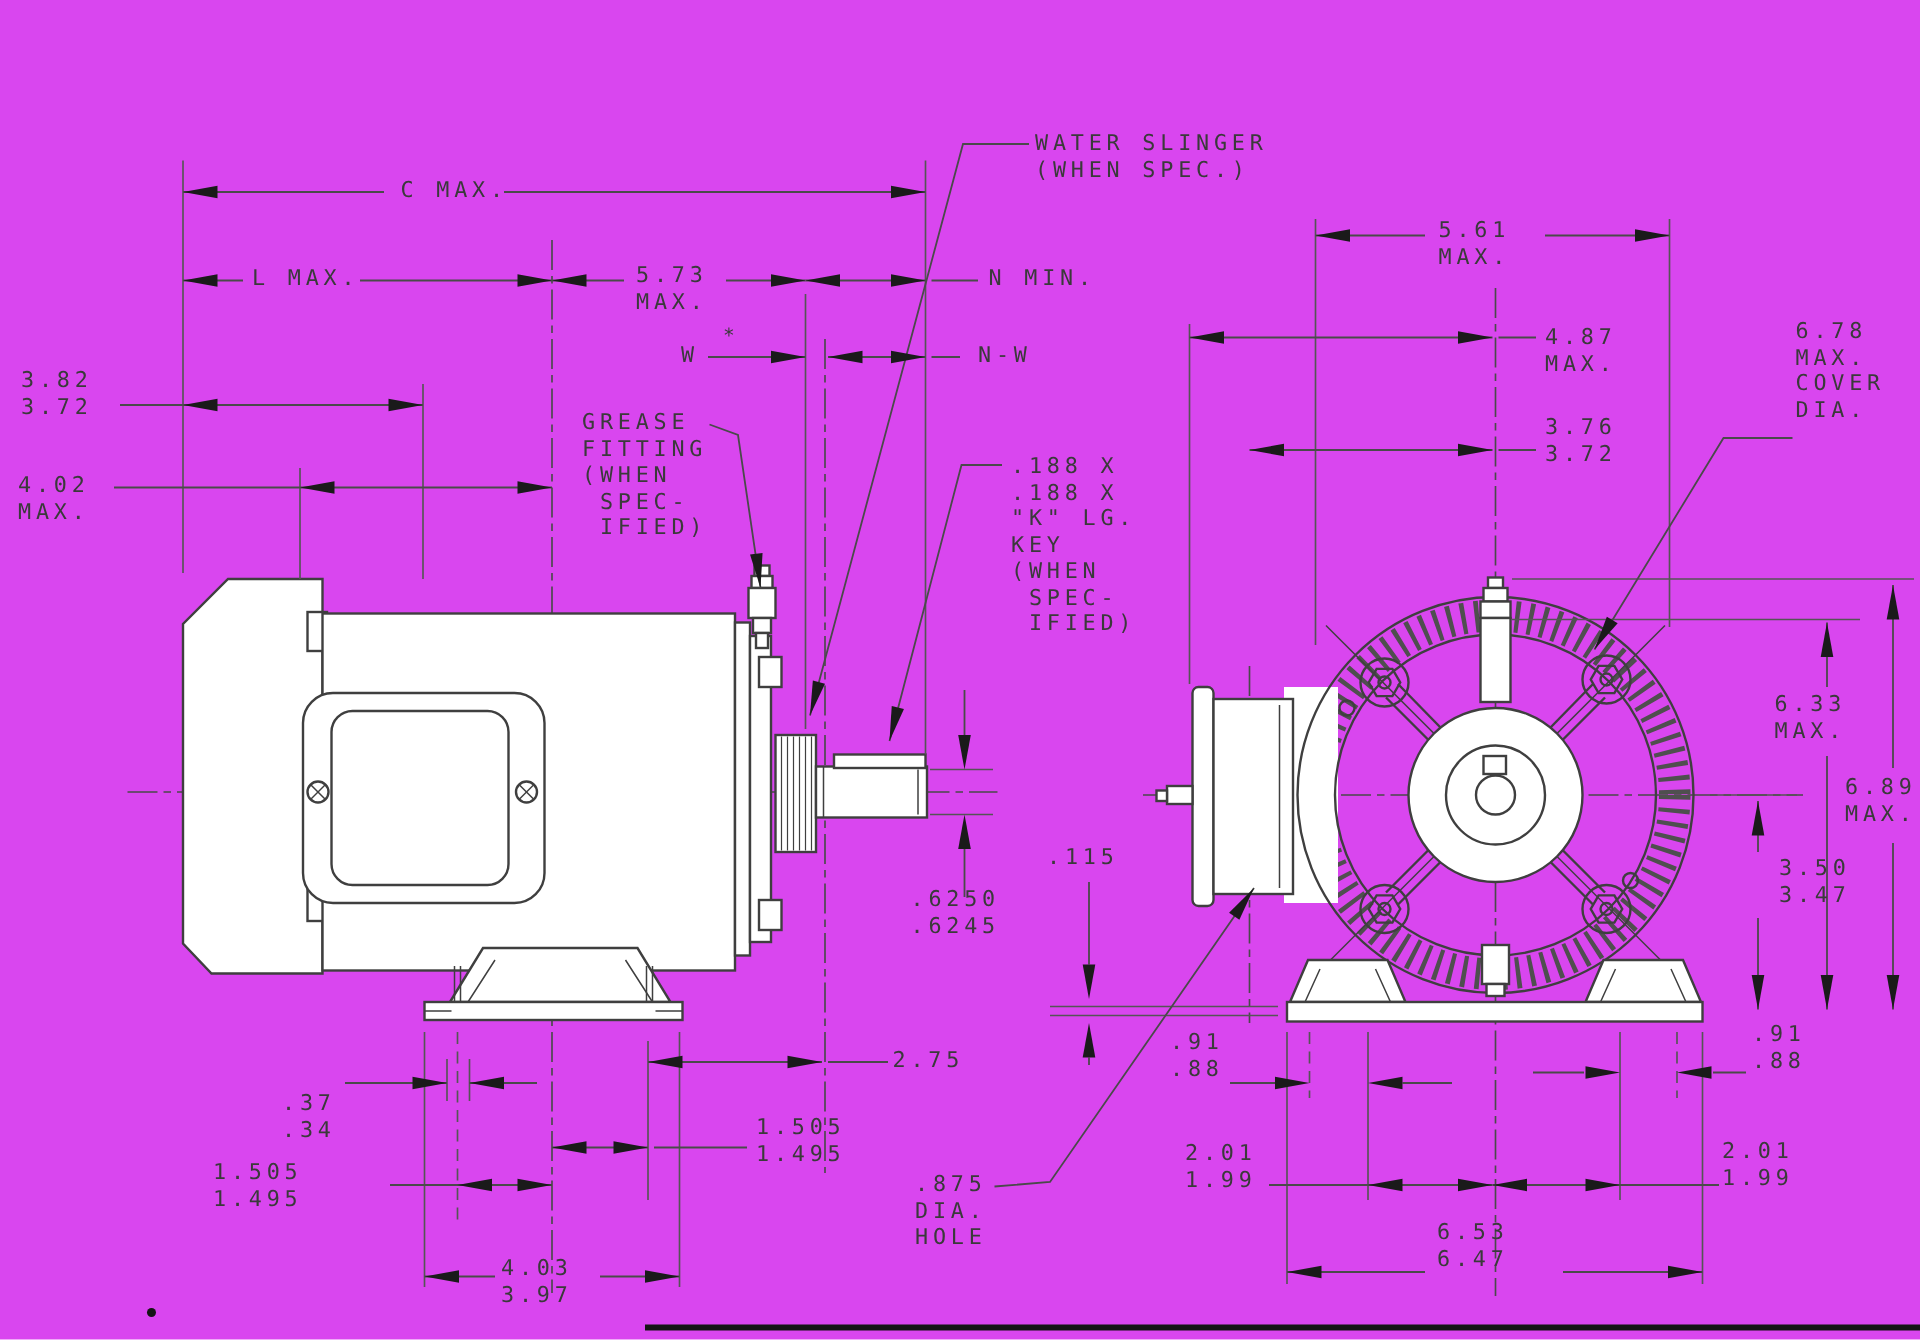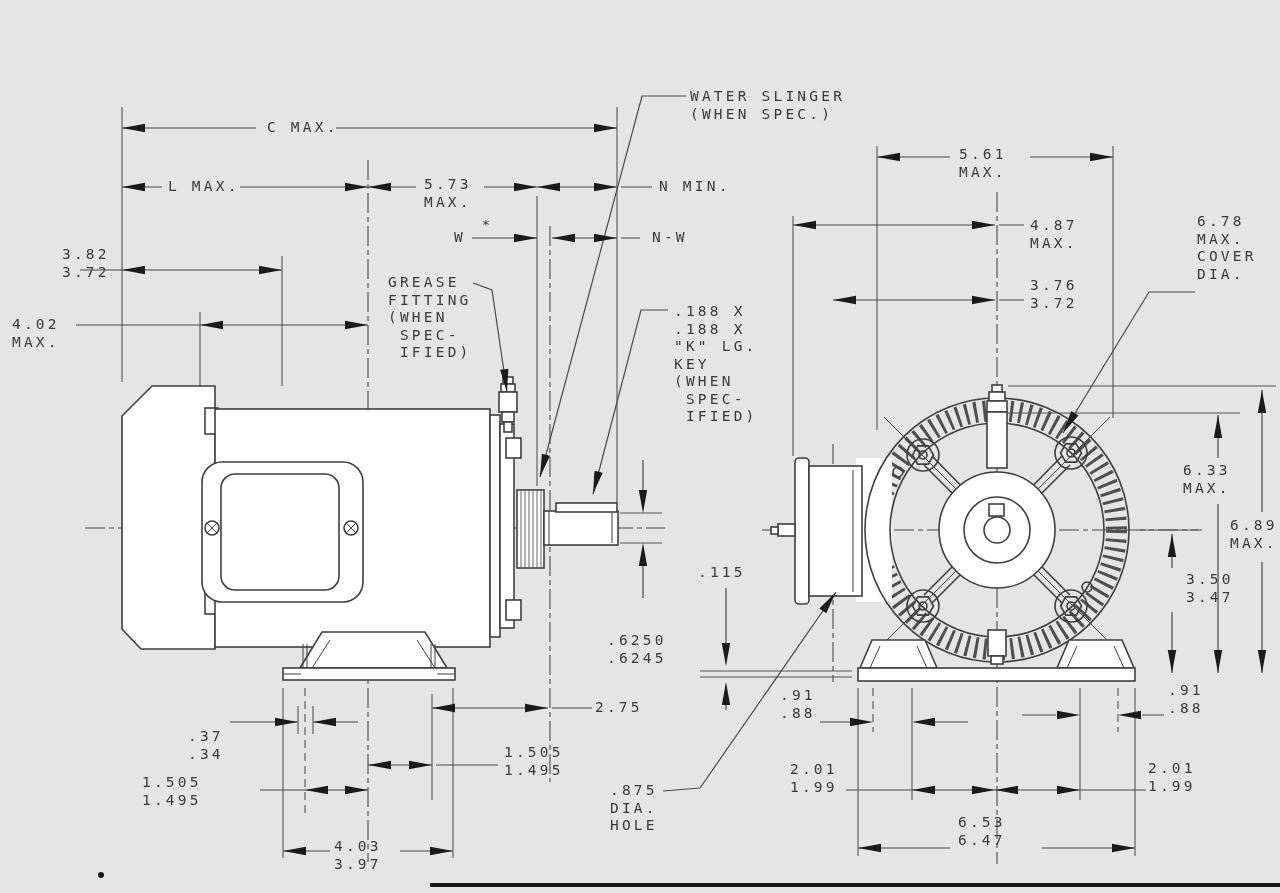--- a/index.html
+++ b/index.html
@@ -1,16 +1,16 @@
 <!DOCTYPE html>
 <html><head>
 <meta charset="utf-8">
 <style>
   html,body{margin:0;padding:0;background:#fff;}
-  #canvas{position:relative;width:1280px;height:893px;background:#e5e5e5;overflow:hidden;
+  #canvas{position:relative;width:1280px;height:893px;background:#d946ef;overflow:hidden;
           font-family:"DejaVu Sans Mono",monospace;}
   #drawing{position:absolute;left:0;top:0;}
   #labels{position:absolute;left:0;top:0;width:1280px;height:893px;pointer-events:none;}
   .lab{position:absolute;white-space:pre;font-size:14.5px;line-height:17.5px;
        letter-spacing:3.2px;color:#3a3a3a;font-family:"DejaVu Sans Mono",monospace;}
   
   .s  {fill:#fff;stroke:#3f3f3f;stroke-width:1.6;}
   .sn {fill:none;stroke:#3f3f3f;stroke-width:1.6;}
   .thin{fill:none;stroke:#3f3f3f;stroke-width:1;}
   .dim{fill:none;stroke:#4a4a4a;stroke-width:1.2;}
@@ -270,37 +270,37 @@
       <div class="lab" style="left: 690px; top: 88px;">WATER SLINGER
 (WHEN SPEC.)</div>
       <div class="lab" style="left: 267px; top: 119px;">C MAX.</div>
       <div class="lab" style="left: 168px; top: 178px;">L MAX.</div>
       <div class="lab" style="left: 424px; top: 176px;">5.73
 MAX.</div>
       <div class="lab" style="left: 454px; top: 229px;">W</div>
       <div class="lab" style="left: 482px; top: 216px; font-size: 13px;">*</div>
       <div class="lab" style="left: 652px; top: 229px;">N-W</div>
       <div class="lab" style="left: 659px; top: 178px;">N MIN.</div>
-      <div class="lab" style="left: 14px; top: 246px; margin-left: 48px;">3.82
+      <div class="lab" style="left: 14px; top: 246px;">3.82
 3.72</div>
       <div class="lab" style="left: 12px; top: 316px;">4.02
 MAX.</div>
       <div class="lab" style="left: 388px; top: 274px;">GREASE
 FITTING
 (WHEN
  SPEC-
  IFIED)</div>
       <div class="lab" style="left: 674px; top: 303px;">.188 X
 .188 X
 "K" LG.
 KEY
 (WHEN
  SPEC-
  IFIED)</div>
-      <div class="lab" style="left: 607px; top: 632px;">.6250
+      <div class="lab" style="left: 607px; top: 592px;">.6250
 .6245</div>
       <div class="lab" style="left: 698px; top: 564px;">.115</div>
       <div class="lab" style="left: 595px; top: 699px;">2.75</div>
       <div class="lab" style="left: 188px; top: 692px; margin-top: 36px;">.37
 .34</div>
       <div class="lab" style="left: 142px; top: 774px;">1.505
 1.495</div>
       <div class="lab" style="left: 504px; top: 744px;">1.505
 1.495</div>
       <div class="lab" style="left: 334px; top: 838px;">4.03

